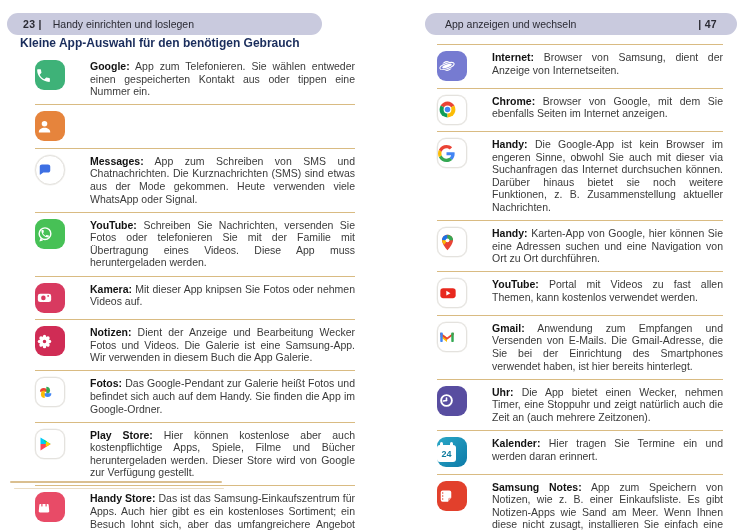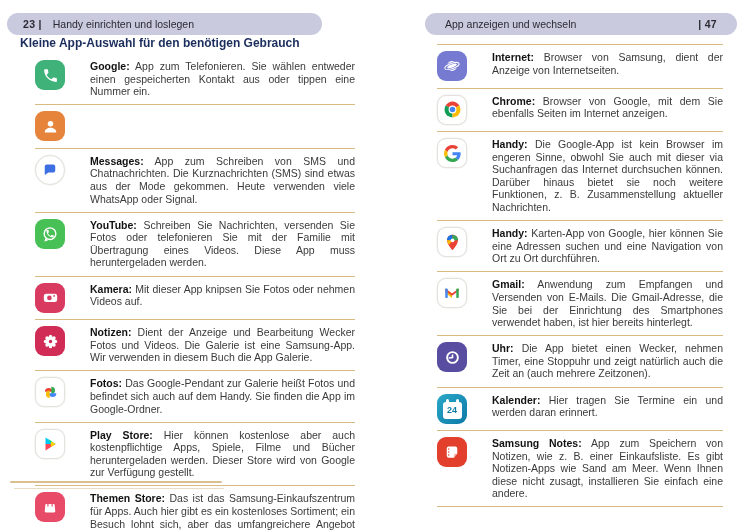--- a/index.html
+++ b/index.html
@@ -33,21 +33,21 @@
     padding:6px 0 6.5px 0;border-bottom:1.5px solid #d9bb82;
   }
   .desc{
     margin:0;flex:1;text-align:justify;
     font-size:10.5px;line-height:12.6px;color:#3a3a3a;
   }
   .desc b{color:#121212;}
   
   .appicon{
     width:30px;height:30px;flex:0 0 30px;border-radius:9px;
-    display:flex;align-items:center;justify-content:center;box-sizing:border-box;
+    display:flex;align-items:center;justify-content:flex-start;box-sizing:border-box;
   }
   .white-ic{background:#fff;border:1px solid #e4e2de;box-shadow:0 0 0 .5px #f0efec;}
   .round{border-radius:50%;}
   .bg-telefon{background:#3eb278;}
   .bg-kontakte{background:#e6843c;}
   .bg-whatsapp{background:#47c156;}
   .bg-kamera{background:#d83a60;}
   .bg-galerie{background:#d02c55;}
   .bg-galaxystore{background:#e84b67;}
   .bg-internet{background:#767bd1;}
@@ -183,21 +183,21 @@
       <p class="desc"><b>Play Store:</b> <span>Hier können kostenlose aber auch kostenpflichtige Apps, Spiele, Filme und Bücher heruntergeladen werden. Dieser Store wird von Google zur Verfügung gestellt.</span></p>
     </div>
 
     <div class="row">
       <span class="appicon bg-galaxystore">
         <svg width="18" height="18" viewBox="0 0 24 24">
             <path fill="#fff" d="M6.9 8.1h10.2c.6 0 1 .4 1.1 1l.8 8.5c.1.9-.6 1.7-1.5 1.7H6.5c-.9 0-1.6-.8-1.5-1.7l.8-8.5c.1-.6.5-1 1.1-1z"></path>
             <path d="M9.2 10.6V8a2.8 2.8 0 0 1 5.6 0v2.6" fill="none" stroke="#e84b67" stroke-width="1.6" stroke-linecap="round"></path>
           </svg>
       </span>
-      <p class="desc"><b>Themen Store:</b> <span>Das ist das Samsung-Einkaufszentrum für Apps. Auch hier gibt es ein kostenloses Sortiment; ein Besuch lohnt sich, aber das umfangreichere Angebot finden Sie im Play Store. Um im Galaxy Store Apps herunterzuladen, benötigen Sie ein Samsung-Konto.</span></p>
+      <p class="desc"><b>Handy Store:</b> <span>Das ist das Samsung-Einkaufszentrum für Apps. Auch hier gibt es ein kostenloses Sortiment; ein Besuch lohnt sich, aber das umfangreichere Angebot finden Sie im Play Store. Um im Galaxy Store Apps herunterzuladen, benötigen Sie ein Samsung-Konto.</span></p>
     </div>
 
   </div>
 
   <div class="applist rightlist">
 
     <div class="row">
       <span class="appicon bg-internet">
         <svg width="20" height="20" viewBox="0 0 24 24">
             <circle cx="12" cy="12" r="5.9" fill="#fff"></circle>
@@ -241,20 +241,29 @@
             <path d="M12 2.2c-3.9 0-7 3.1-7 7 0 5.2 7 12.6 7 12.6s7-7.4 7-12.6c0-3.9-3.1-7-7-7z" fill="#ea4335"></path>
             <path d="M12 2.2 A7 7 0 0 0 5 9.2 L12 9.2 Z" fill="#1a73e8"></path>
             <path d="M12 2.2 A7 7 0 0 1 19 9.2 L12 9.2 Z" fill="#34a853"></path>
             <path d="M5 9.2 L12 9.2 L7.7 14.9 C6.2 12.7 5.2 10.7 5 9.2 Z" fill="#fbbc04"></path>
             <circle cx="12" cy="9.2" r="2.4" fill="#fff"></circle>
           </svg>
       </span>
       <p class="desc"><b>Handy:</b> <span>Karten-App von Google, hier können Sie eine Adressen suchen und eine Navigation von Ort zu Ort durchführen.</span></p>
     </div>
 
+    <div class="row">
+      <span class="appicon white-ic">
+        <svg width="20" height="20" viewBox="0 0 24 24">
+            <rect x="2.8" y="6.2" width="18.4" height="12" rx="3.4" fill="#e8281e"></rect>
+            <path d="M10 9.4l4.9 2.8-4.9 2.8z" fill="#fff"></path>
+          </svg>
+      </span>
+      <p class="desc"><b>YouTube:</b> <span>Portal mit Videos zu fast allen Themen, kann kostenlos verwendet werden.</span></p>
+    </div>
 
     <div class="row">
       <span class="appicon white-ic">
         <svg width="18" height="18" viewBox="0 0 24 24">
             <path d="M3 6 L12 12.8 L12 18.5 L3 11.7 Z" fill="#fbbc04"></path>
             <path d="M3 6 L12 12.8 L21 6 L21 9 L12 15.8 L3 9 Z" fill="#ea4335"></path>
             <rect x="3" y="6" width="3.3" height="12.5" rx="1" fill="#4285f4"></rect>
             <rect x="17.7" y="6" width="3.3" height="12.5" rx="1" fill="#34a853"></rect>
           </svg>
       </span>

